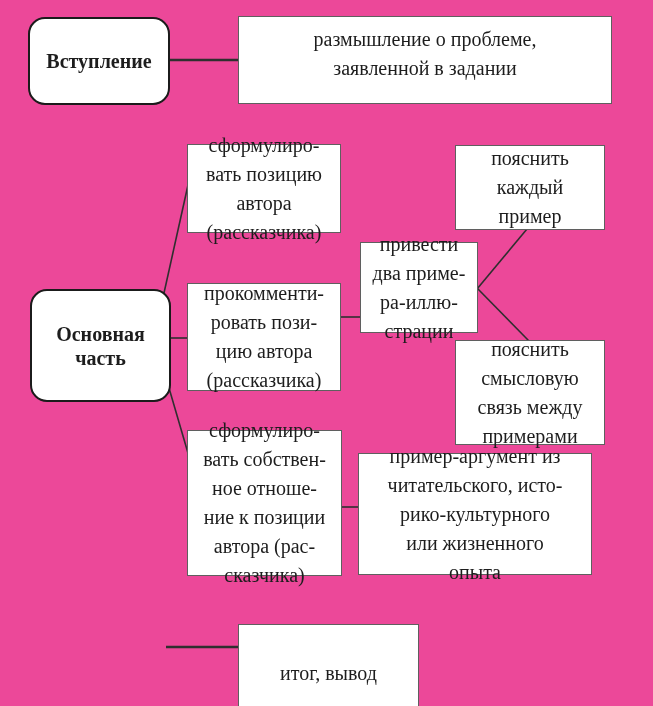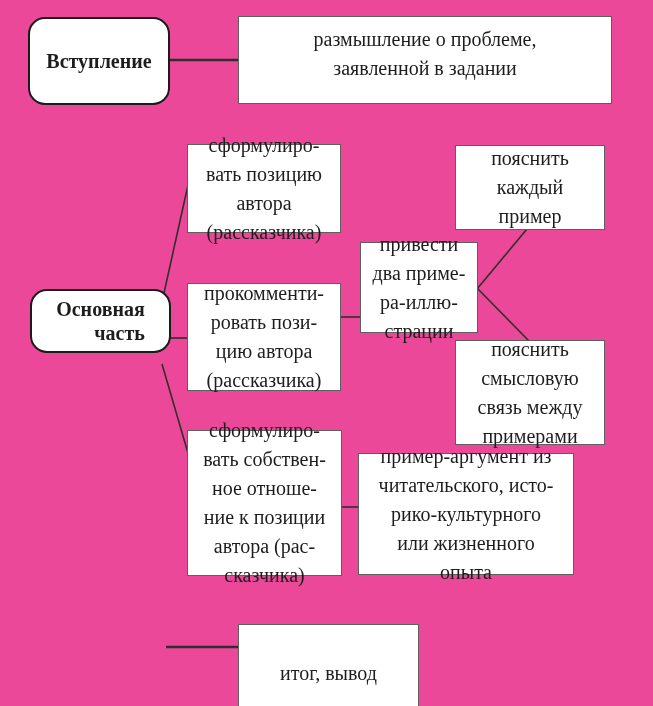--- a/index.html
+++ b/index.html
@@ -58,21 +58,21 @@
       <line x1="339" y1="507" x2="361" y2="507" stroke-width="1.6"></line>
       <line x1="166" y1="647" x2="242" y2="647" stroke-width="2.4"></line>
     </g>
   </svg>
 
   <div class="node rrect" style="left:28px; top:17px; width:142px; height:88px;">Вступление</div>
 
   <div class="node rect lift" style="left:238px; top:16px; width:374px; height:88px;">размышление о проблеме,
 заявленной в задании</div>
 
-  <div class="node rrect" style="left:30px; top:289px; width:141px; height:64px;text-align:right;">Основная
+  <div class="node rrect" style="left:30px; top:289px; width:141px; height:113px;">Основная
 часть</div>
 
   <div class="node rect" style="left:187px; top:144px; width:154px; height:89px;">сформулиро-
 вать позицию
 автора
 (рассказчика)</div>
 
   <div class="node rect" style="left:187px; top:283px; width:154px; height:108px;">прокомменти-
 ровать пози-
 цию автора
@@ -92,21 +92,21 @@
 
   <div class="node rect" style="left:455px; top:145px; width:150px; height:85px;">пояснить
 каждый
 пример</div>
 
   <div class="node rect" style="left:455px; top:340px; width:150px; height:105px;">пояснить
 смысловую
 связь между
 примерами</div>
 
-  <div class="node rect" style="left:358px; top:453px; width:216px; height:122px;">пример-аргумент из
+  <div class="node rect" style="left:358px; top:453px; width:234px; height:122px;">пример-аргумент из
 читательского, исто-
 рико-культурного
 или жизненного
 опыта</div>
 
 
   <div class="node rect" style="left:238px; top:624px; width:181px; height:98px;">итог, вывод</div>
 
 </div>
 

